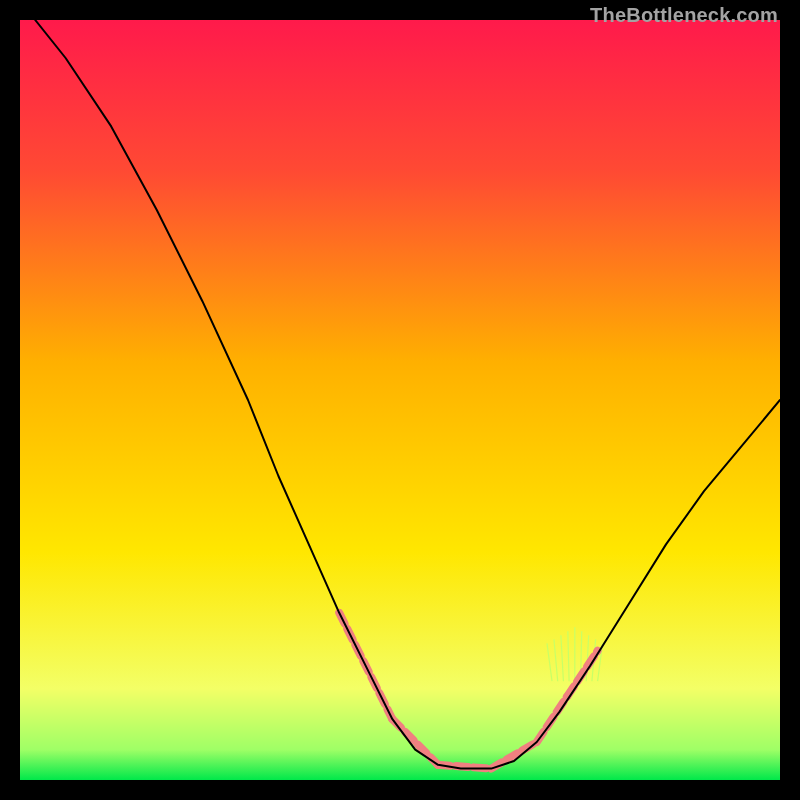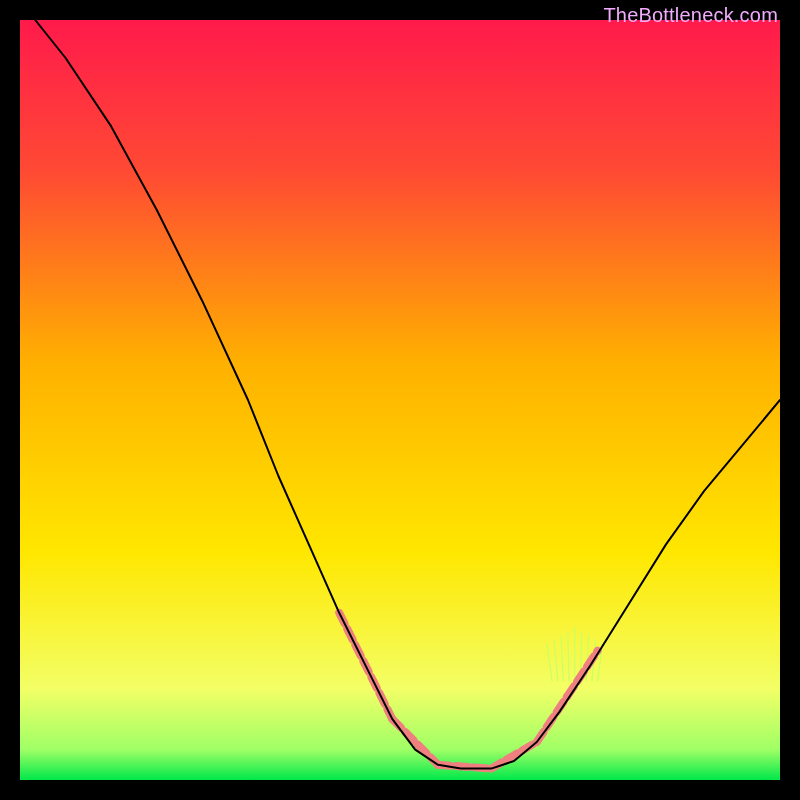--- a/index.html
+++ b/index.html
@@ -23,23 +23,23 @@
     position: absolute;
     left: 0;
     top: 0;
     width: 760px;
     height: 760px;
   }
   .watermark {
     position: absolute;
     top: 4px;
     right: 22px;
-    color: #f0abfc;
+    color: #a3a3a3;
     font-size: 20px;
-    font-weight: 400;
+    font-weight: 700;
     letter-spacing: 0.2px;
     user-select: none;
     text-align: center;
   }
 </style>
 </head>
 <body>
 
 <div class="frame">
   <svg class="plot" viewBox="0 0 760 760" preserveAspectRatio="none">

